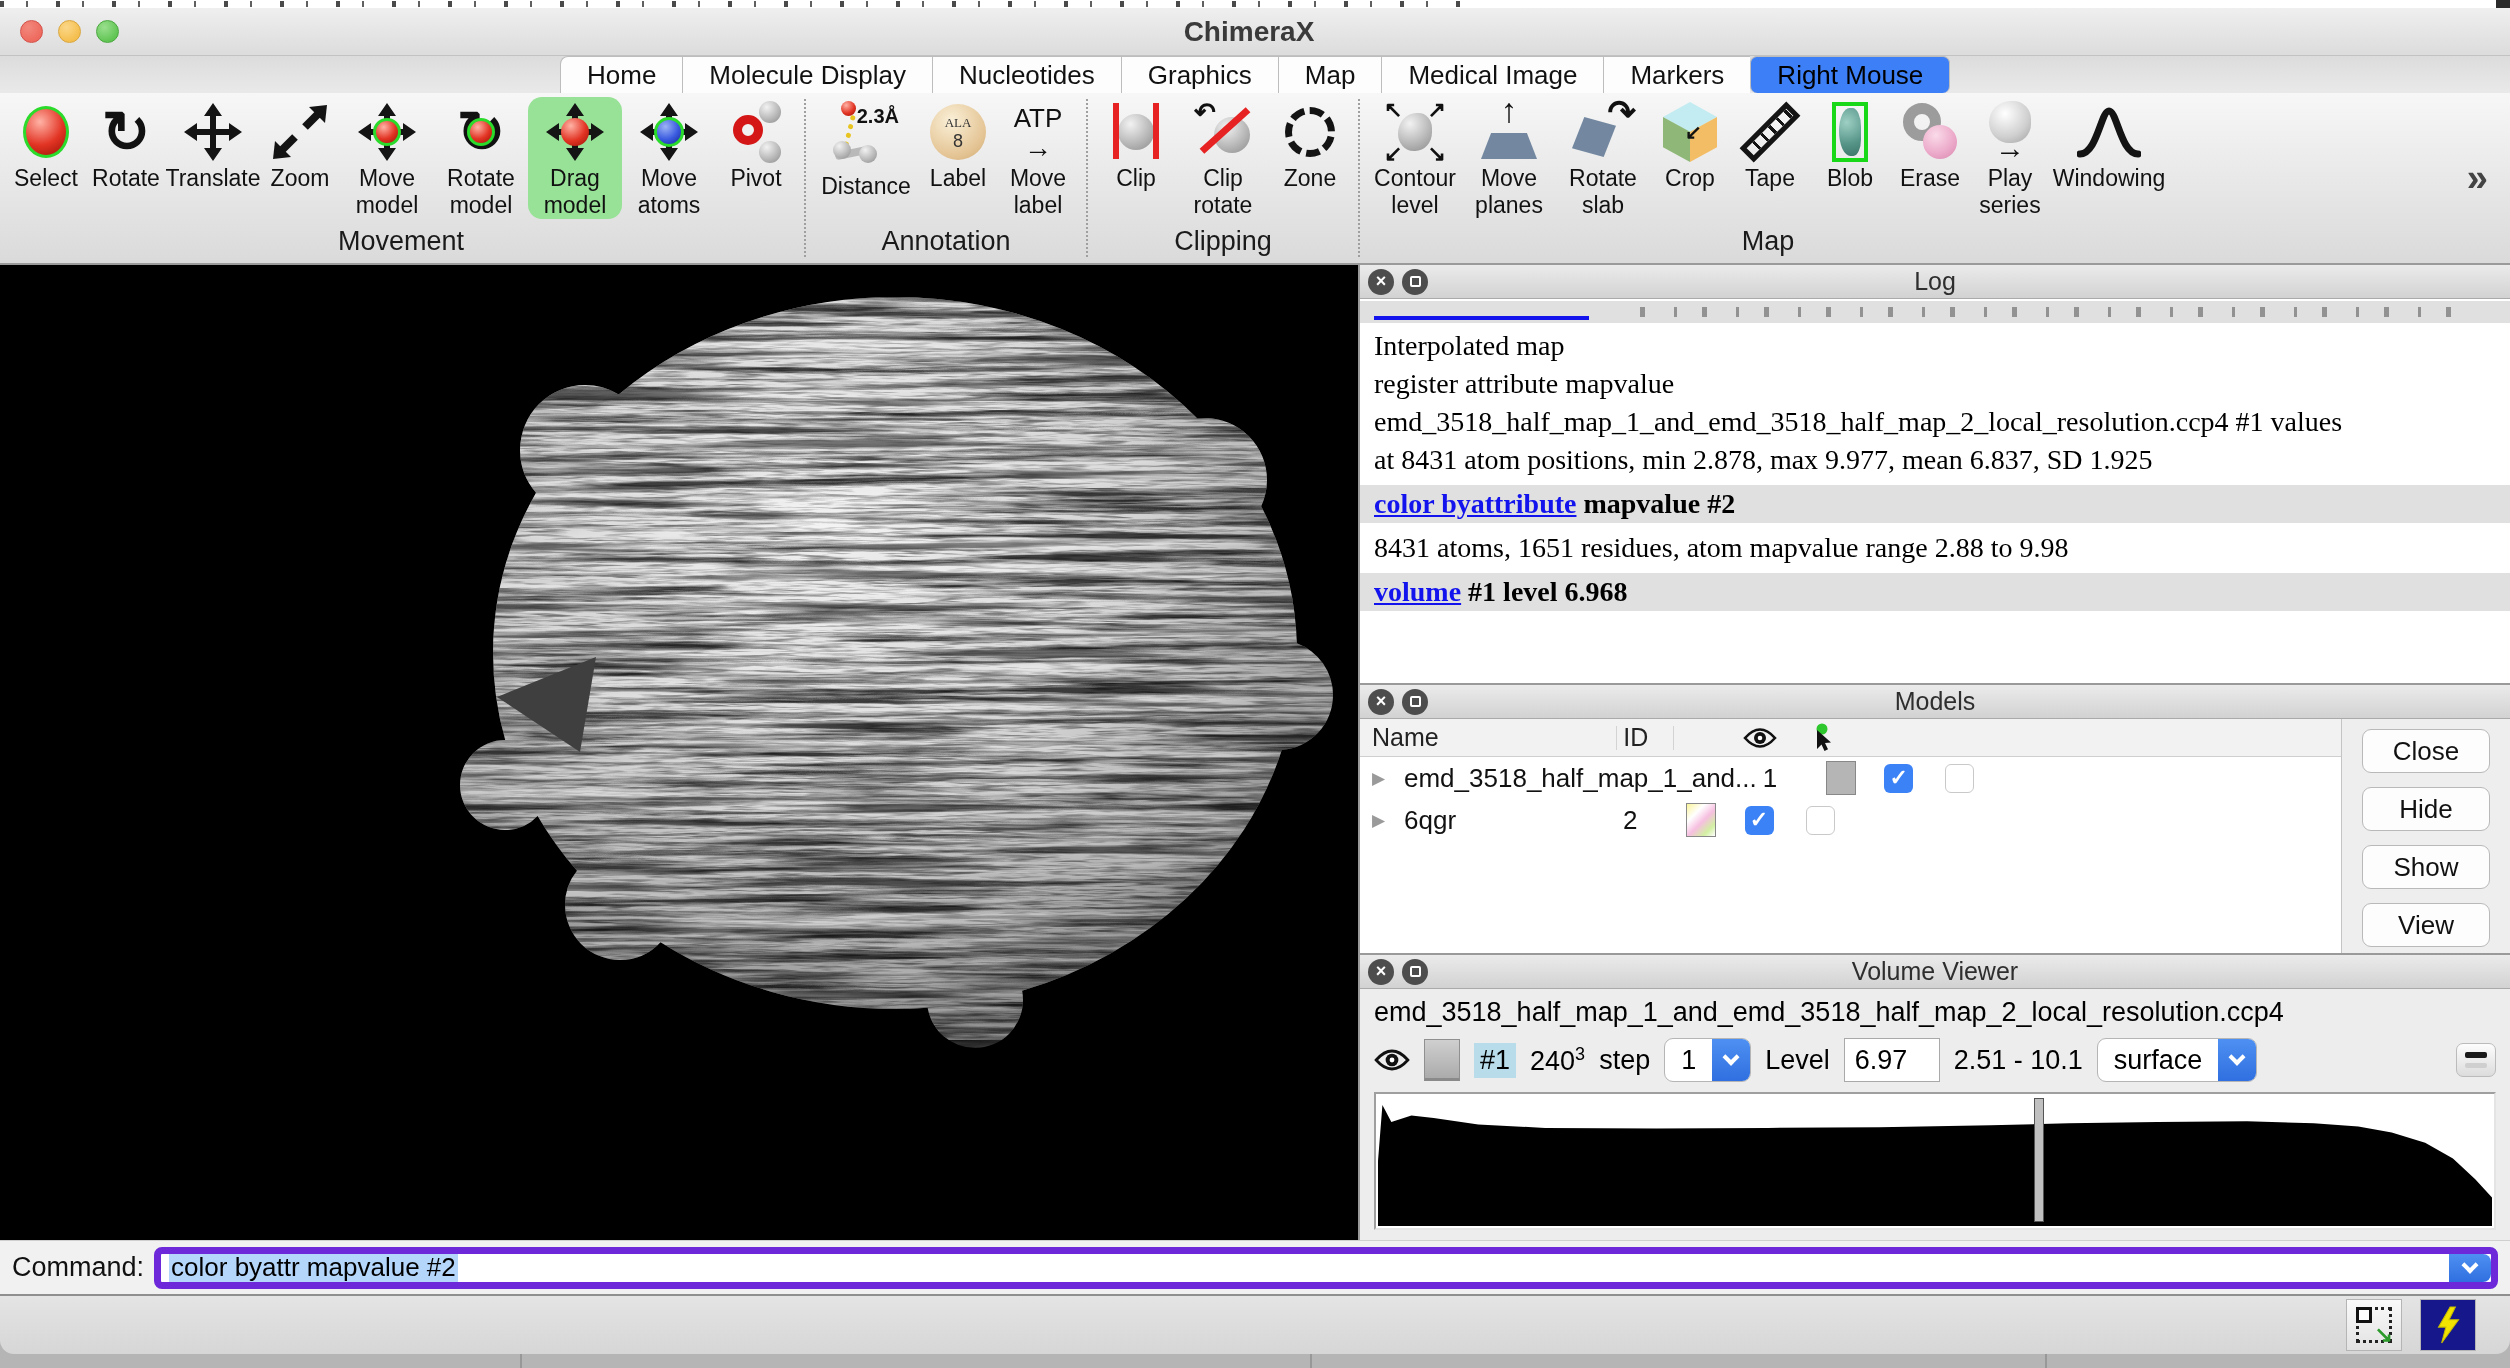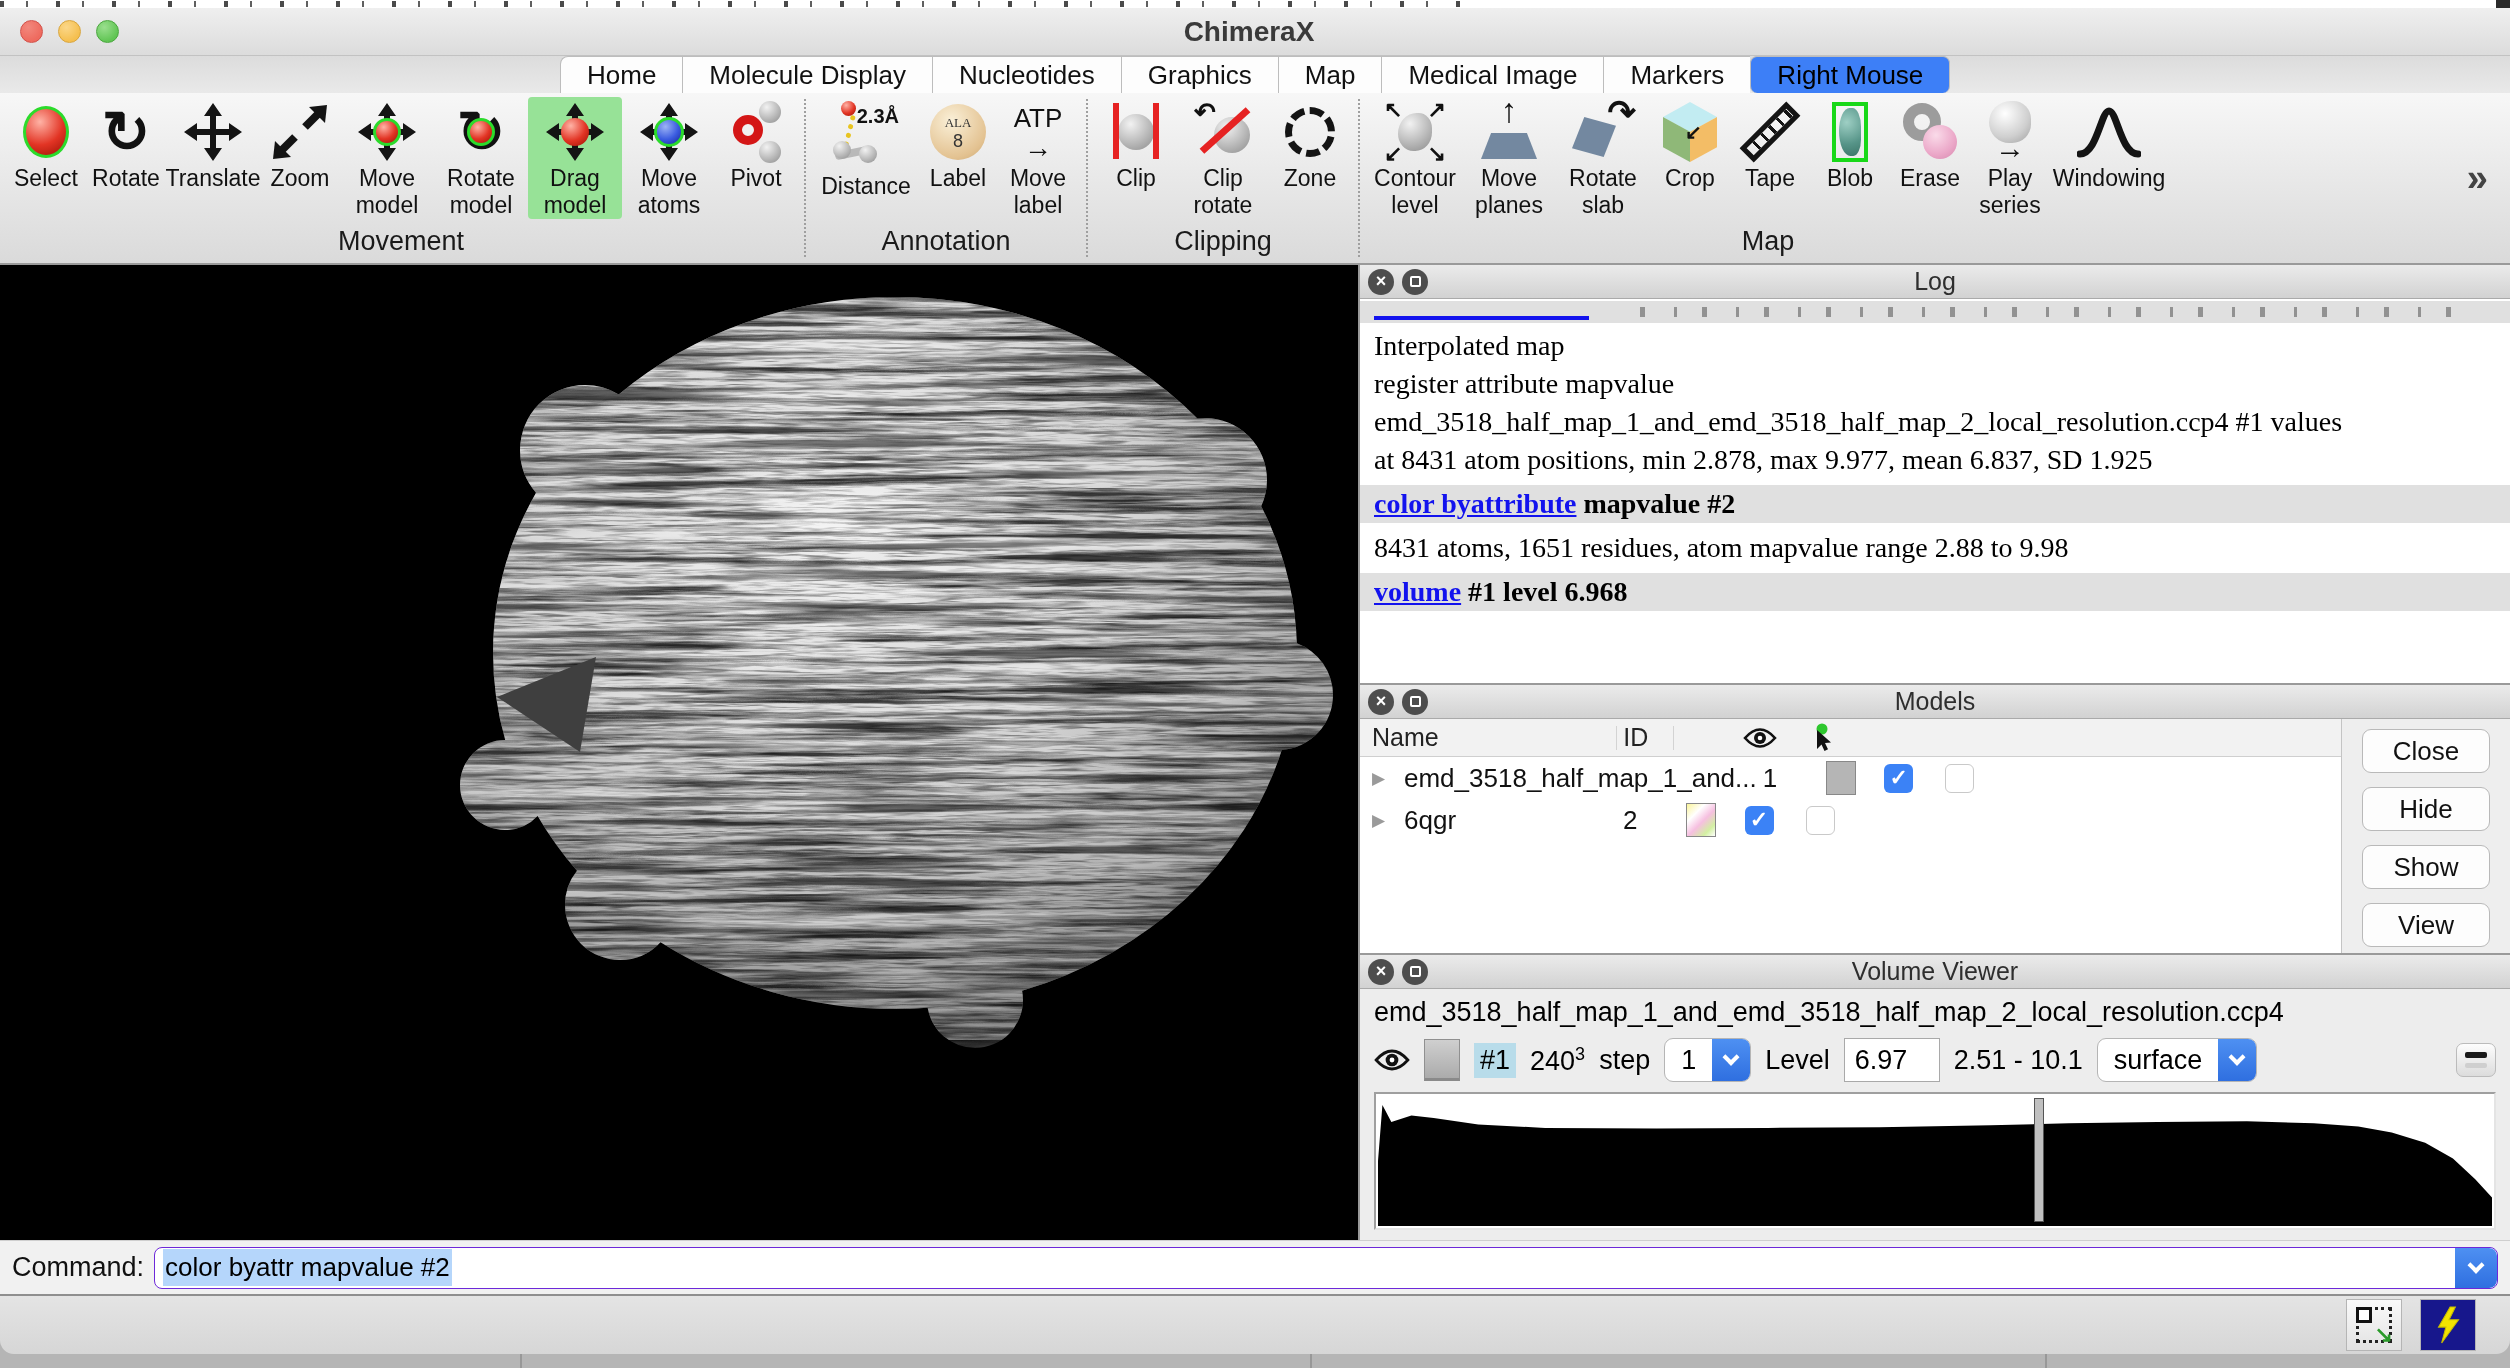--- a/index.html
+++ b/index.html
@@ -33,21 +33,21 @@
   .tab.active { background:#3d7ff7; color:#000000;border-radius:7px; }
 
   
   .toolbar { height:172px; flex:none; background:linear-gradient(#f7f7f7,#dadada);
      border-bottom:2px solid #9a9a9a; display:flex; }
   .tb-section { display:flex; flex-direction:column; padding:4px 6px 0 6px; }
   .tb-sep { width:0; border-left:2px dotted #9f9f9f; margin:6px 2px; }
   .tb-buttons { display:flex; flex:1; align-items:flex-start; }
   .tb-btn { display:flex; flex-direction:column; align-items:center; width:94px; padding-top:2px; }
   .tb-btn.narrow { width:80px; }
-  .tb-btn.active-tool { background:#97e297; border-radius:4px; }
+  .tb-btn.active-tool { background:#97e297; border-radius:14px; }
   .tb-ico { width:66px; height:66px; position:relative; display:flex; align-items:center; justify-content:center; }
   .tb-label { font-size:23px; color:#111; text-align:center; line-height:27px; }
   .tb-sec-label { text-align:center; font-size:27px; color:#1a1a1a; padding:2px 0 6px 0; }
   .tb-overflow { margin-left:auto; display:flex; align-items:center; padding:0 22px; font-size:38px; font-weight:bold; color:#444; }
 
   
   .sphere { border-radius:50%; }
   .sph-red   { background:radial-gradient(circle at 35% 28%, #ffb3a6, #e23424 55%, #991103); }
   .sph-blue  { background:radial-gradient(circle at 35% 28%, #9db4f5, #3a5be0 55%, #14288f); }
   .sph-gray  { background:radial-gradient(circle at 35% 28%, #f2f2f2, #b9b9b9 55%, #8a8a8a); }
@@ -122,21 +122,21 @@
   .vv-collapse .bar1 { width:22px; height:6px; background:#1a1a1a; border-radius:2px; }
   .vv-collapse .bar2 { width:22px; height:5px; background:#cfcfcf; border-radius:2px; }
   .histo-box { margin:6px 14px 10px 14px; height:152px; background:#fff; border:2px solid #9f9f9f;
      border-right-color:#e4e4e4; border-bottom-color:#e4e4e4; position:relative; }
   .histo-box svg { position:absolute; inset:2px; width:calc(100% - 4px); height:calc(100% - 4px); }
   .histo-marker { position:absolute; top:4px; bottom:6px; width:10px; background:#c0c0c0; border:1px solid #555; transform:translateX(-5px); }
 
   
   .cmdbar { height:54px; flex:none; background:#f1f1f1; border-top:1px solid #cfcfcf; display:flex; align-items:center; padding:0 12px; gap:10px; }
   .cmd-label { font-size:27px; color:#111; flex:none; }
-  .cmd-input { flex:1; height:42px; background:#fff; border:1px solid #6d28d9; border-radius:8px; display:flex; align-items:center;
+  .cmd-input { flex:1; height:42px; background:#fff; border:7px solid #6d28d9; border-radius:8px; display:flex; align-items:center;
      padding-left:8px; font-size:26px; position:relative; overflow:hidden; }
   .cmd-sel { background:#b5d6fb; padding:3px 2px; }
   .cmd-drop { position:absolute; right:0; top:0; bottom:0; width:42px; background:linear-gradient(#4e90f2,#2f6fe0);
      display:flex; align-items:center; justify-content:center; border-radius:0 8px 8px 0; }
 
   
   .statusbar { height:60px; flex:none; background:linear-gradient(#e4e4e4,#d6d6d6); border-top:2px solid #8f8f8f;
      border-radius:0 0 14px 14px; display:flex; align-items:center; justify-content:flex-end; gap:18px; padding-right:34px; }
   .st-btn { width:56px; height:52px; background:linear-gradient(#fafafa,#e2e2e2); border:1px solid #b5b5b5; display:flex; align-items:center; justify-content:center; position:relative; }
   .snap-ico { width:36px; height:36px; border:3px dotted #222; position:relative; }

